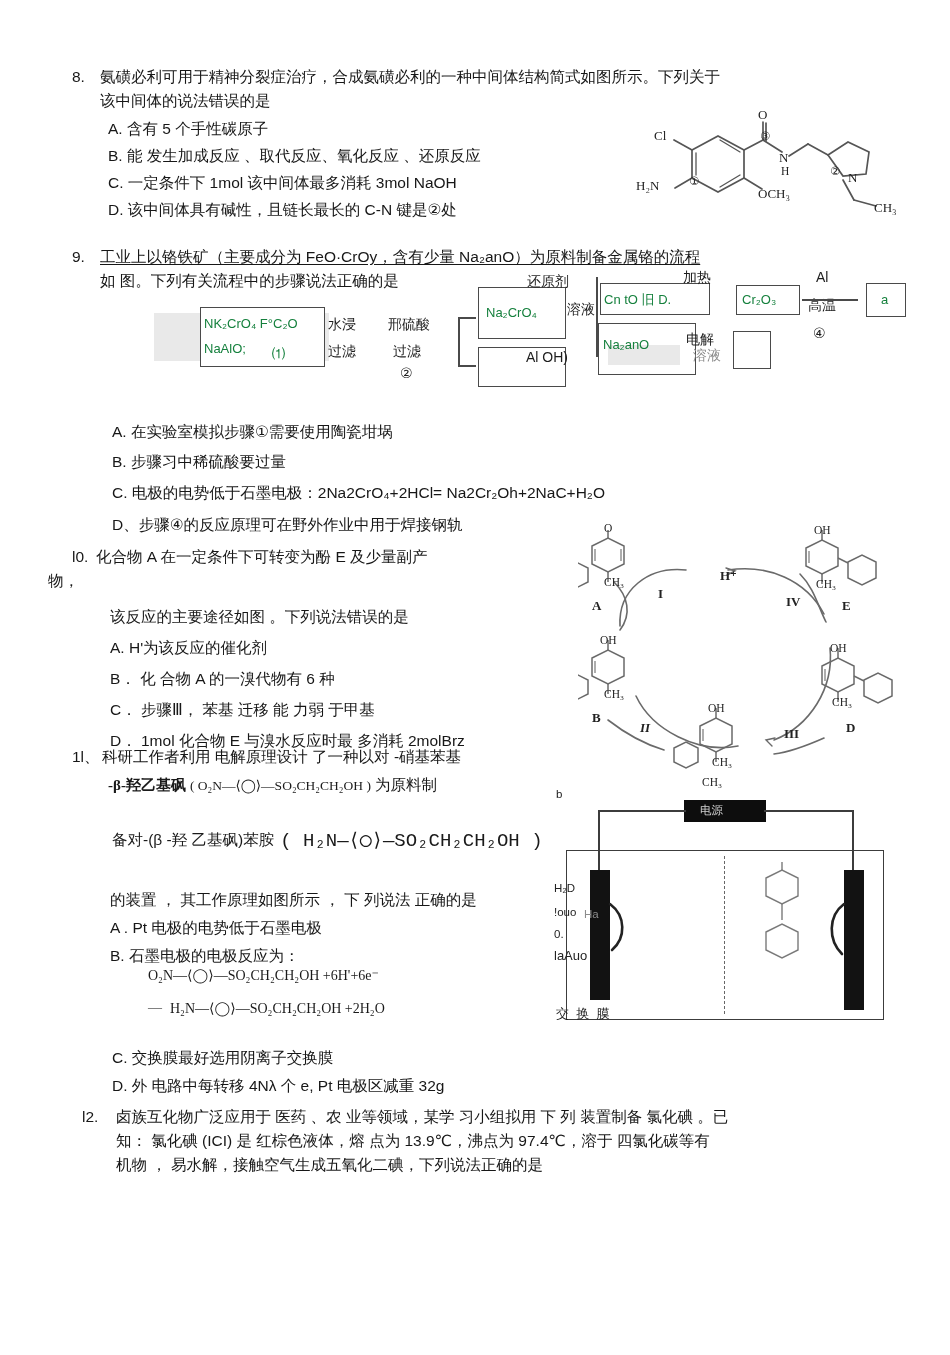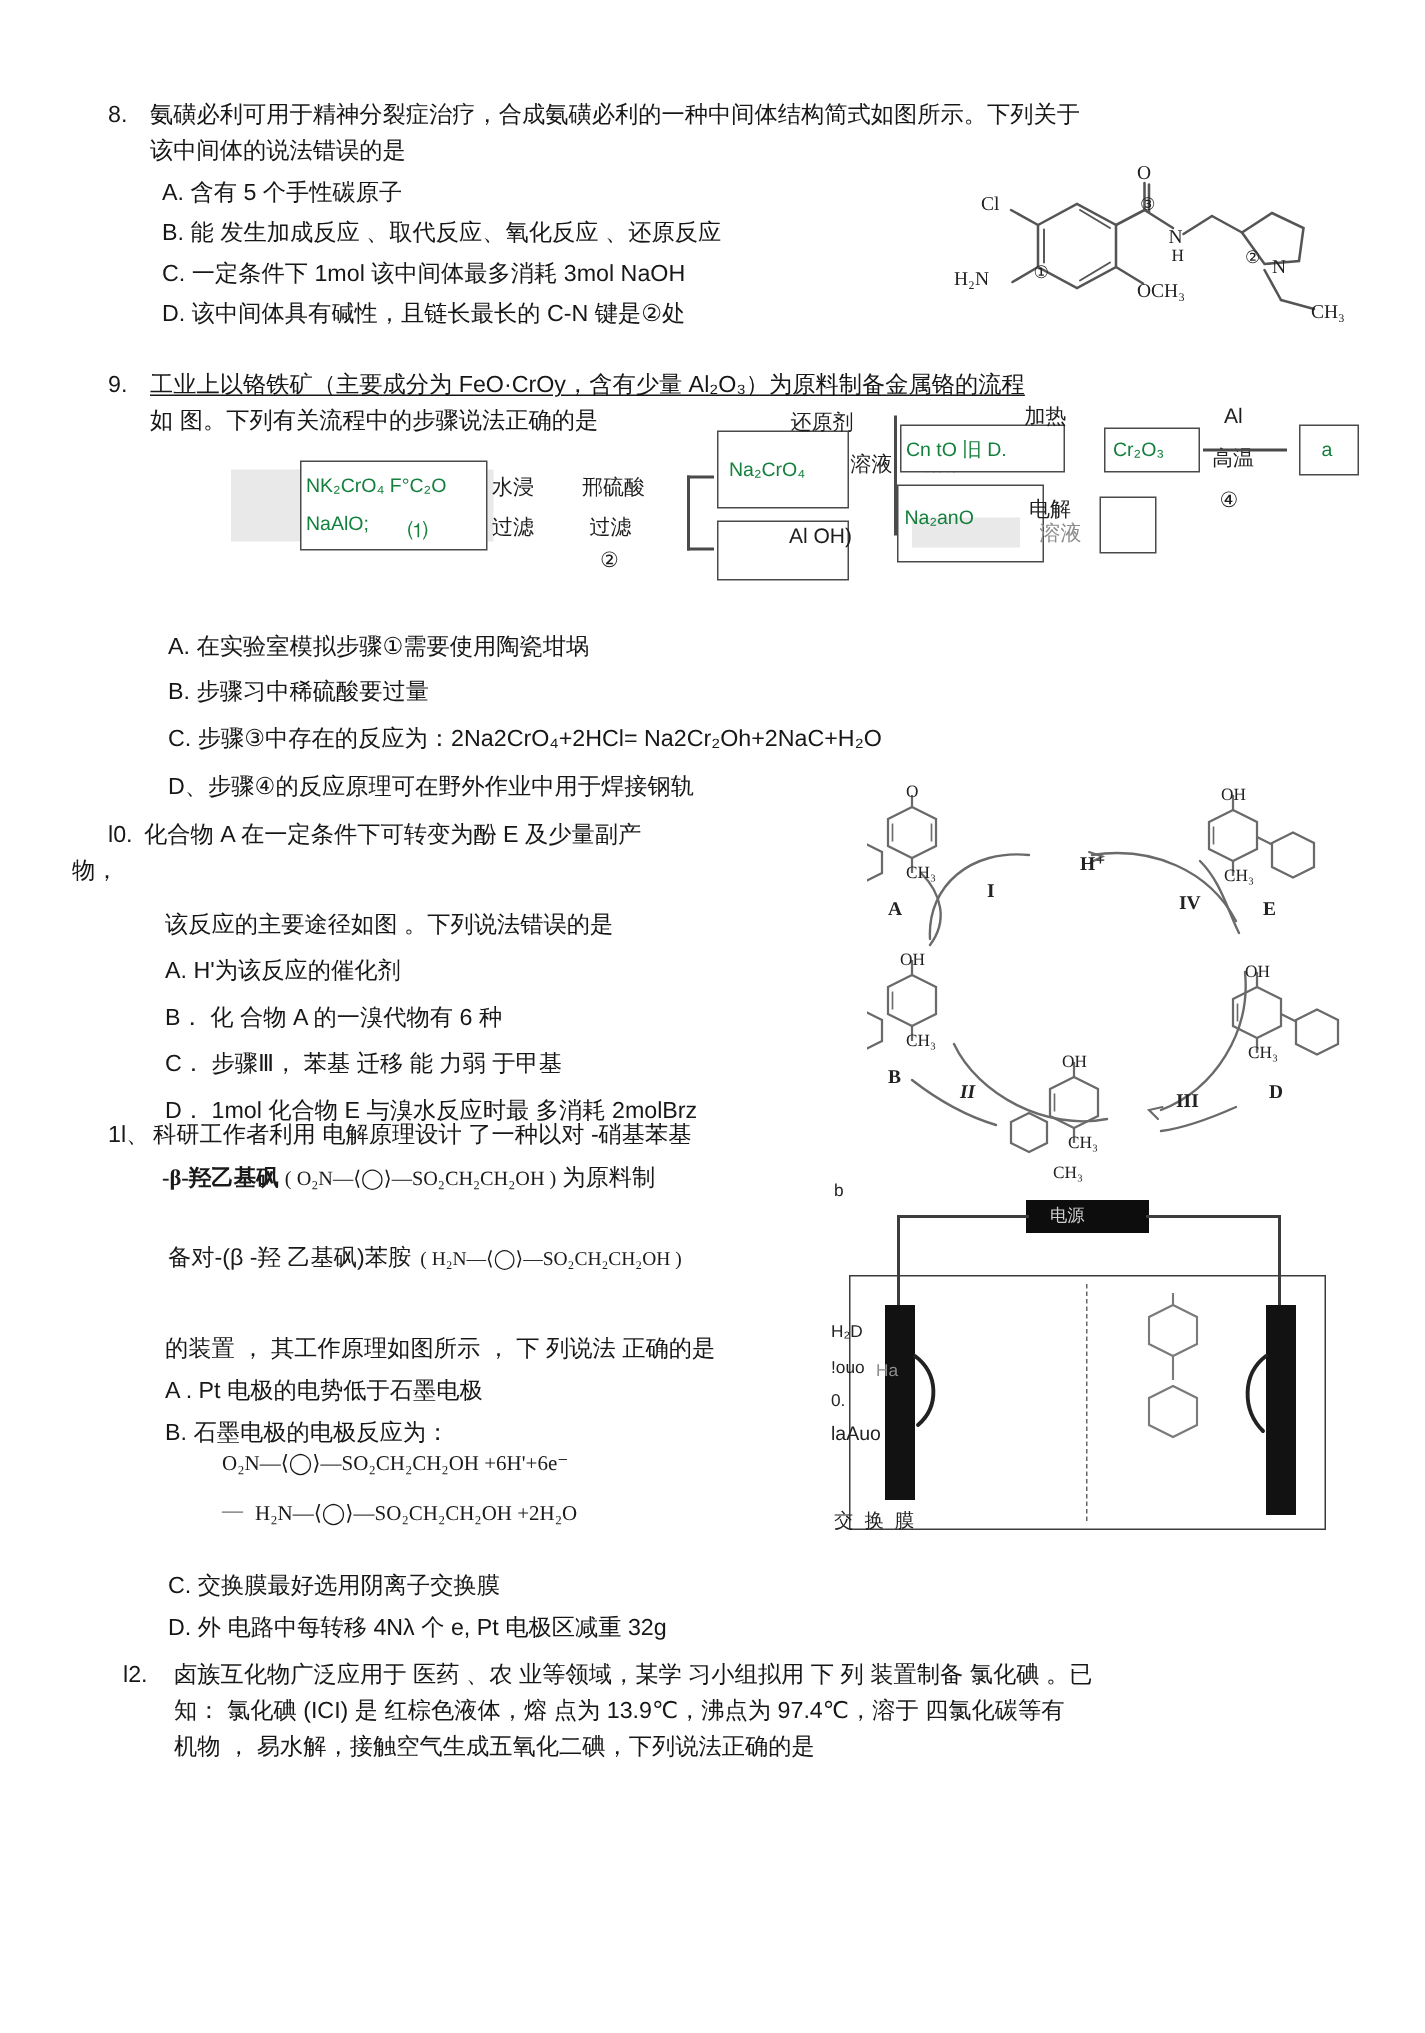--- a/index.html
+++ b/index.html
@@ -156,21 +156,21 @@
     <div class="lbl lbl-serif" style="left:200px; top:58px;">N</div>
     <div class="lbl lbl-serif" style="left:226px; top:88px;">CH₃</div>
     <div class="lbl lbl-sm" style="left:41px; top:62px;">①</div>
     <div class="lbl lbl-sm" style="left:182px; top:52px;">②</div>
     <div class="lbl lbl-sm" style="left:112px; top:17px;">③</div>
   </div>
 
   <div class="q" style="left:72px; top:245px; width:860px;">
     <span style="position:absolute; left:0; top:0;">9.</span>
     <div style="margin-left:28px;">
-      <div class="u" style="white-space:nowrap;">工业上以铬铁矿（主要成分为 FeO·CrOy，含有少量 Al₂O₃）为原料制备金属铬的流程</div>
+      <div class="u" style="white-space:nowrap;">工业上以铬铁矿（主要成分为 FeO·CrOy，含有少量 Na₂anO）为原料制备金属铬的流程</div>
       <div>如 图。下列有关流程中的步骤说法正确的是</div>
     </div>
   </div>
 
   <div class="fig" style="left:148px; top:265px; width:790px; height:125px;">
 
     <div class="smudge" style="left:6px; top:48px; width:175px; height:48px;"></div>
 
     <div class="fbox" style="left:52px; top:42px; width:125px; height:60px;"></div>
     <div class="fbox-txt" style="left:56px; top:51px;">NK₂CrO₄ F°C₂O</div>
@@ -218,21 +218,21 @@
     <div class="fbox" style="left:450px; top:58px; width:98px; height:52px;"></div>
     <div class="smudge" style="left:460px; top:80px; width:72px; height:20px;"></div>
     <div class="fbox-txt" style="left:455px; top:72px;">Na₂anO</div>
     <div class="flab" style="left:538px; top:66px;">电解</div>
     <div class="flab lbl-sm faint" style="left:545px; top:82px;">溶液</div>
     <div class="fbox" style="left:585px; top:66px; width:38px; height:38px;"></div>
   </div>
 
   <div class="opt" style="left:112px; top:420px;">A. 在实验室模拟步骤①需要使用陶瓷坩埚</div>
   <div class="opt" style="left:112px; top:450px;">B. 步骤习中稀硫酸要过量</div>
-  <div class="opt" style="left:112px; top:481px;">C. 步骤③中存在的反应为：2Na2CrO₄+2HCl= Na2Cr₂Oh+2NaC+H₂O</div>
+  <div class="opt" style="left:112px; top:481px;">C. 电极的电势低于石墨电极：2Na2CrO₄+2HCl= Na2Cr₂Oh+2NaC+H₂O</div>
   <div class="opt" style="left:112px; top:513px;">D、步骤④的反应原理可在野外作业中用于焊接钢轨</div>
 
   <div class="q" style="left:72px; top:545px; width:500px;">
     <span style="position:absolute; left:0; top:0;">l0.</span>
     <div style="margin-left:24px;">
       <div style="white-space:nowrap;">化合物 A 在一定条件下可转变为酚 E 及少量副产</div>
     </div>
     <div style="margin-left:-24px;">物，</div>
   </div>
   <div class="opt" style="left:110px; top:605px;">该反应的主要途径如图 。下列说法错误的是</div>
@@ -337,21 +337,21 @@
   <div style="position:absolute; left:108px; top:775px; display:flex; align-items:center; gap:4px;">
     <span class="lbl-serif lbl-b" style="font-size:15px;">-β-羟乙基砜</span>
     <span style="display:inline-flex; align-items:center; font-family:'Liberation Serif',serif; font-size:13.5px;">
       <span>( O₂N—⟨◯⟩—SO₂CH₂CH₂OH )</span>
     </span>
     <span style="font-size:15.5px;">为原料制</span>
   </div>
 
   <div style="position:absolute; left:112px; top:828px; display:flex; align-items:center; gap:6px;">
     <span style="font-size:15.5px;">备对-(β -羟 乙基砜)苯胺</span>
-    <span style="font-family:Liberation Serif, serif; font-size:13px;">( H₂N—⟨◯⟩—SO₂CH₂CH₂OH )</span>
+    <span style="font-family:Liberation Mono, monospace; font-size:19px;">( H₂N—⟨◯⟩—SO₂CH₂CH₂OH )</span>
   </div>
 
   <div class="opt" style="left:110px; top:888px;">的装置 ， 其工作原理如图所示 ， 下 列说法 正确的是</div>
   <div class="opt" style="left:110px; top:916px;">A . Pt 电极的电势低于石墨电极</div>
   <div class="opt" style="left:110px; top:944px;">B. 石墨电极的电极反应为：</div>
 
   <div style="position:absolute; left:148px; top:967px; font-family:'Liberation Serif',serif; font-size:14px;">O₂N—⟨◯⟩—SO₂CH₂CH₂OH +6H'+6e⁻</div>
   <div style="position:absolute; left:148px; top:1000px; font-family:'Liberation Serif',serif; font-size:14px; display:flex; gap:8px;">
     <span style="color:#555;">—</span>
     <span>H₂N—⟨◯⟩—SO₂CH₂CH₂OH +2H₂O</span>

